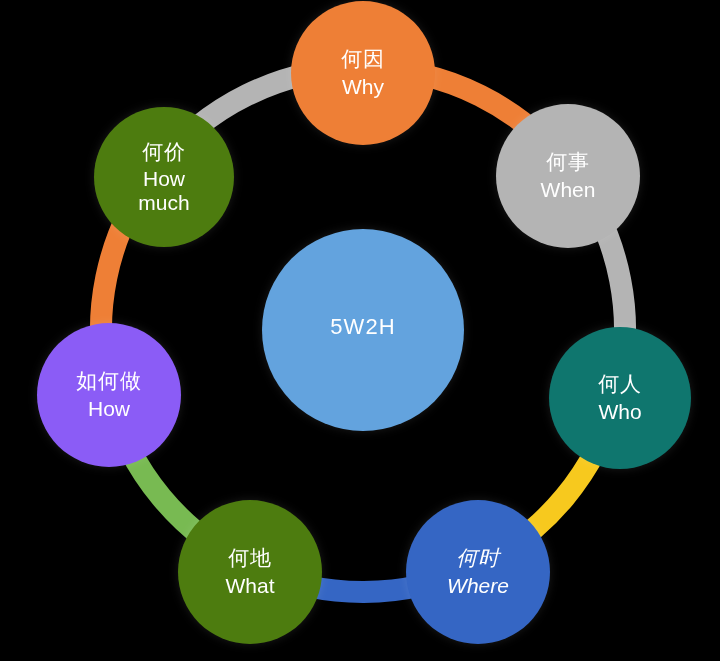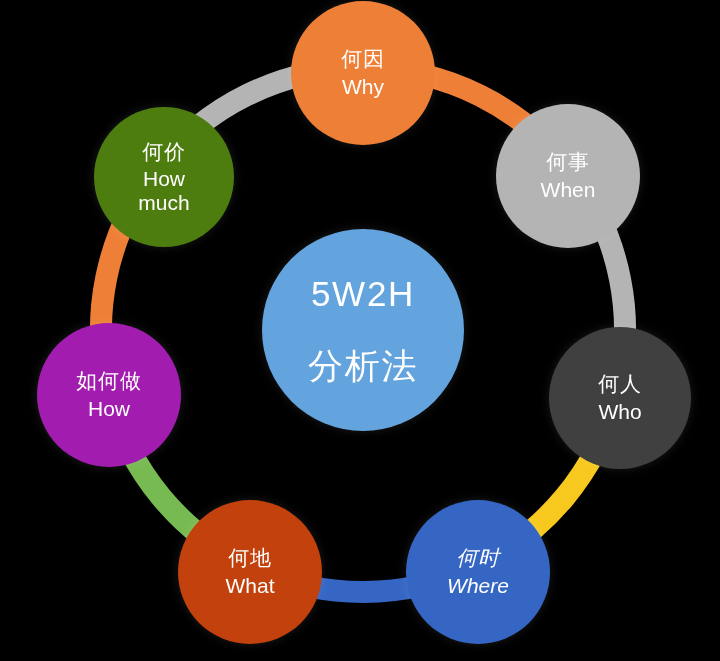--- a/index.html
+++ b/index.html
@@ -38,21 +38,21 @@
     box-sizing: border-box;
   }
   .node .cn {
     display: block;
     letter-spacing: 0.04em;
   }
   .node .en {
     display: block;
   }
   .node-center {
-    font-size: 35px;
+    font-size: 22px;
     gap: 25px;
   }
   .node-center .cn-main {
     display: block;
     letter-spacing: 0.05em;
     margin-bottom: 6px;
   }
   .node-center .cn-sub {
     display: block;
     letter-spacing: 0.05em;
@@ -82,45 +82,44 @@
         <path d="M 572.477315367076 172.63655333400138 A 262 262 0 0 1 616.2839387164228 397.01676199500685" fill="none" stroke="#B4B4B4" stroke-width="22" stroke-linecap="butt"></path>
         <path d="M 616.2839387164228 397.01676199500685 A 262 262 0 0 1 475.45277572088673 566.639754125692" fill="none" stroke="#F7C91E" stroke-width="22" stroke-linecap="butt"></path>
         <path d="M 252.15030814070826 567.3949153092797 A 262 262 0 0 0 475.45277572088673 566.639754125692" fill="none" stroke="#3566C4" stroke-width="22" stroke-linecap="butt"></path>
         <path d="M 109.17927217941349 394.95412326117366 A 262 262 0 0 0 252.15030814070826 567.3949153092797" fill="none" stroke="#78BA52" stroke-width="22" stroke-linecap="butt"></path>
         <path d="M 155.29371985971935 170.3062268268194 A 262 262 0 0 0 109.17927217941349 394.95412326117366" fill="none" stroke="#EE7F36" stroke-width="22" stroke-linecap="butt"></path>
       </g>
   </svg>
 
   <div class="node node-center glow" id="node-center" style="width: 202px; height: 202px; left: 262px; top: 229px; background: rgb(99, 163, 222); color: rgb(255, 255, 255);">
     <span class="cn-main">5W2H</span>
-    <span class="cn-sub">分析法</span>
   </div>
 
   <div id="nodes-layer">
       <div class="node node-outer glow" style="width: 144px; height: 144px; left: 291px; top: 1px; background: rgb(238, 127, 54);">
         <span class="cn">何因</span>
         <span class="en">Why</span>
       </div>
       <div class="node node-outer glow" style="width: 144px; height: 144px; left: 496px; top: 104px; background: rgb(180, 180, 180);">
         <span class="cn">何事</span>
         <span class="en">When</span>
       </div>
-      <div class="node node-outer glow" style="width: 142px; height: 142px; left: 549px; top: 327px; background: #404040;">
+      <div class="node node-outer glow" style="width: 142px; height: 142px; left: 549px; top: 327px; background: #0f766e;">
         <span class="cn">何人</span>
         <span class="en">Who</span>
       </div>
       <div class="node node-outer glow" style="width: 144px; height: 144px; left: 406px; top: 500px; background: rgb(53, 102, 196); font-style: italic;">
         <span class="cn">何时</span>
         <span class="en">Where</span>
       </div>
-      <div class="node node-outer glow" style="width: 144px; height: 144px; left: 178px; top: 500px; background: #c2410c;">
+      <div class="node node-outer glow" style="width: 144px; height: 144px; left: 178px; top: 500px; background: #4d7c0f;">
         <span class="cn">何地</span>
         <span class="en">What</span>
       </div>
-      <div class="node node-outer glow" style="width: 144px; height: 144px; left: 37px; top: 323px; background: #a21caf;">
+      <div class="node node-outer glow" style="width: 144px; height: 144px; left: 37px; top: 323px; background: #8b5cf6;">
         <span class="cn">如何做</span>
         <span class="en">How</span>
       </div>
       <div class="node node-outer glow three-line" style="width: 140px; height: 140px; left: 94px; top: 107px; background: #4d7c0f;">
         <span class="cn">何价</span>
         <span class="en">How</span>
         <span class="en">much</span>
       </div>
     </div>
 

